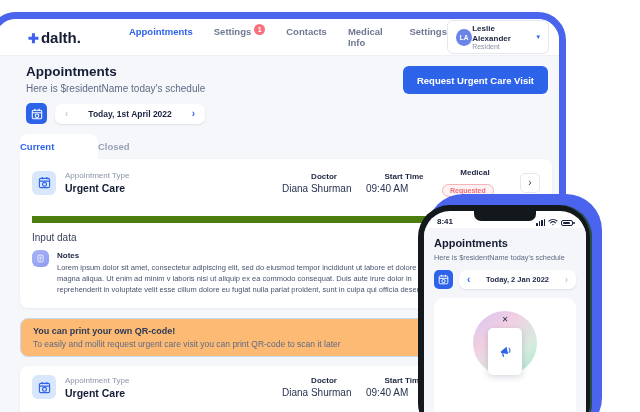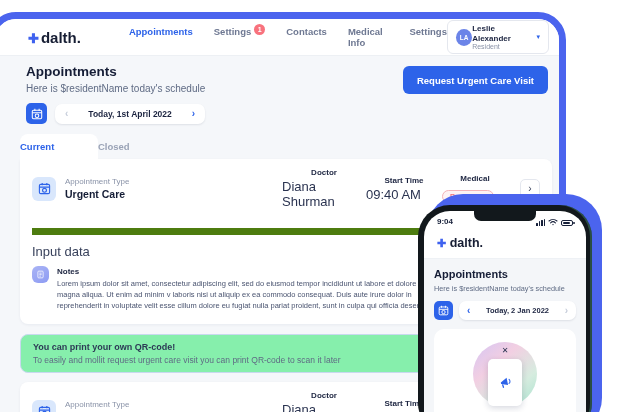--- a/index.html
+++ b/index.html
@@ -54,39 +54,39 @@
   
   .card { background:#fff; border-radius:0 8px 8px 8px; box-shadow:0 1px 3px rgba(25,39,80,.06);
           padding:9px 12px 10px; margin-bottom:10px; }
   .card.r8 { border-radius:8px; }
   .appt-row { display:flex; align-items:center; padding-bottom:19px; border-bottom:7px solid #4d7c0f; }
   .appt-type { display:flex; align-items:center; gap:9px; width:250px; }
   .type-icon { width:24px; height:24px; border-radius:6px; background:#d9e7fc; color:#2d63e9;
                display:flex; align-items:center; justify-content:center; }
   .lab { font-size:8px; color:#8a93a8; margin-bottom:2px; }
   .lab.dark { color:#1c2440; font-weight:bold;text-align:center; }
-  .val { font-size:13px; color:#2a3350; }
+  .val { font-size:10px; color:#2a3350; }
   .val.big { font-size:10.5px; font-weight:bold; color:#151d36; }
   .f-doctor { width:84px; } .f-start { width:76px; } .f-status { width:66px; }
   .pill { display:inline-block; font-size:7px; font-weight:bold; color:#ee6e78;
           border:1px solid #f3b3b8; background:#fdf2f3; border-radius:999px; padding:2px 7px; }
   .sq-btn { width:20px; height:20px; margin-left:auto; border:1px solid #e4e7ee; border-radius:5px;
             background:#fff; color:#39425c; font-size:10px; display:flex; align-items:center;
             justify-content:center; cursor:pointer; }
-  .section-label { font-size:13px; color:#39425c; margin:9px 0 7px; }
+  .section-label { font-size:10px; color:#39425c; margin:9px 0 7px; }
   .info-row { display:flex; gap:8px; margin:6px 0 8px; }
   .mini-icon { flex:0 0 auto; width:17px; height:17px; border-radius:6px;
                background:linear-gradient(145deg,#aab4f5,#8d9bf3); color:#fff;
                display:flex; align-items:center; justify-content:center; }
   .info-label { font-size:8px; font-weight:bold; color:#1c2440; margin:1px 0 3px; }
   .info-val { font-size:7.5px; color:#4a5470; line-height:1.45; }
   .notes-val { max-width:382px; max-height:33px; overflow:hidden; }
 
   
-  .banner { background:#86efac; border:1px solid #c8d9ee; border-radius:8px;
+  .banner { background:#fdba74; border:1px solid #c8d9ee; border-radius:8px;
             padding:7px 12px; margin-bottom:9px; }
   .banner-title { font-size:9px; font-weight:bold; color:#2c3a55; margin-bottom:3px; }
   .banner-text { font-size:8.5px; color:#5f6b84; }
 
   
   .phone-backdrop { position:absolute; left:427px; top:194px; width:175px; height:240px;
                     background:#4b64ee; border-radius:36px; }
   .phone { position:absolute; left:418px; top:205px; width:174px; height:230px;
            background:#12181c; border-radius:32px; padding:6px;
            box-shadow:inset -2px 0 0 rgba(90,180,140,.35); }
@@ -273,40 +273,34 @@
 
       </div>
     </div>
   </div>
 
   <div class="phone-backdrop"></div>
   <div class="phone">
     <div class="screen">
       <div class="notch"></div>
       <div class="statusbar">
-        <span class="time">9:04</span>
+        <span class="time">8:41</span>
         <span class="sb-icons">
           <span class="sig">
             <i style="height:3px"></i>
               <i style="height:4.5px"></i>
               <i style="height:6px"></i>
               <i style="height:7px"></i>
           </span>
           <svg width="10" height="8" viewBox="0 0 10 8" fill="none" stroke="#17203a" stroke-width="1.1" stroke-linecap="round">
             <path d="M1 3a6 6 0 0 1 8 0"></path>
               <path d="M2.6 4.8a3.5 3.5 0 0 1 4.8 0"></path>
               <circle cx="5" cy="6.6" r=".7" fill="#17203a" stroke="none"></circle>
           </svg>
           <span class="batt"></span>
-        </span>
-      </div>
-      <div class="plogo-row">
-        <span class="plogo">
-          <span class="plus">✚</span>
-          <span>dalth.</span>
         </span>
       </div>
       <div class="pbody">
         <div class="ptitle">Appointments</div>
         <div class="psub">Here is $residentName today's schedule</div>
         <div class="pdate-row">
           <button class="pcal">
             <svg width="11" height="11" viewBox="0 0 14 14" fill="none" stroke="currentColor" stroke-width="1.2">
               <rect x="1.5" y="2.5" width="11" height="10" rx="1.5"></rect>
                 <path d="M1.5 5.5h11M4.5 1v2.5M9.5 1v2.5"></path>

